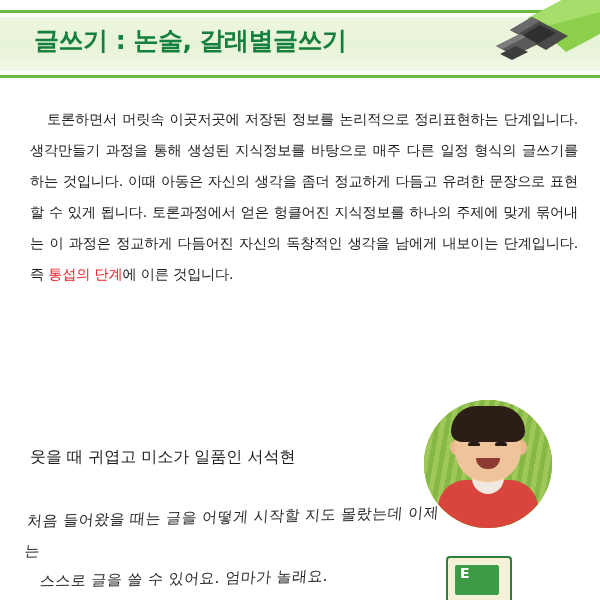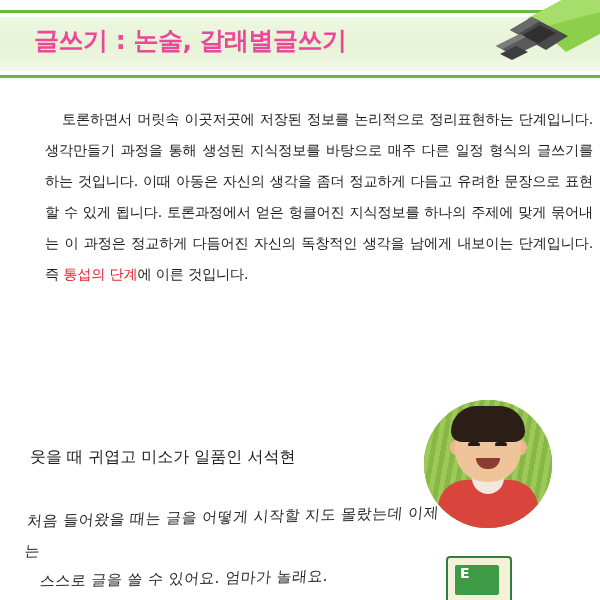--- a/index.html
+++ b/index.html
@@ -31,21 +31,21 @@
     background: linear-gradient(to bottom, #ffffff 0%, #ffffff 6%, #eef7e2 7%, #e7f3d6 50%, #eff8e6 93%, #ffffff 94%);
     border-top: 3px solid #6cbb3c;
     border-bottom: 3px solid #6cbb3c;
   }
   .header-title {
     position: absolute;
     left: 34px;
     top: 24px;
     font-size: 25px;
     font-weight: bold;
-    color: #ec4899;
+    color: #15803d;
     letter-spacing: -0.5px;
     white-space: nowrap;
   }
 
   
   .pen {
     position: absolute;
     right: 0px;
     top: 0px;
     width: 130px;
@@ -58,21 +58,20 @@
     position: absolute;
     left: 30px;
     top: 104px;
     width: 548px;
     font-size: 14.2px;
     line-height: 31px;
     color: #1c1c1c;
     text-align: justify;
     text-indent: 17px;
     letter-spacing: -0.2px;
-    margin-left: 15px;
   }
   .hl-red {
     color: #e8212b;
   }
 
   
   .caption {
     position: absolute;
     left: 30px;
     top: 447px;

